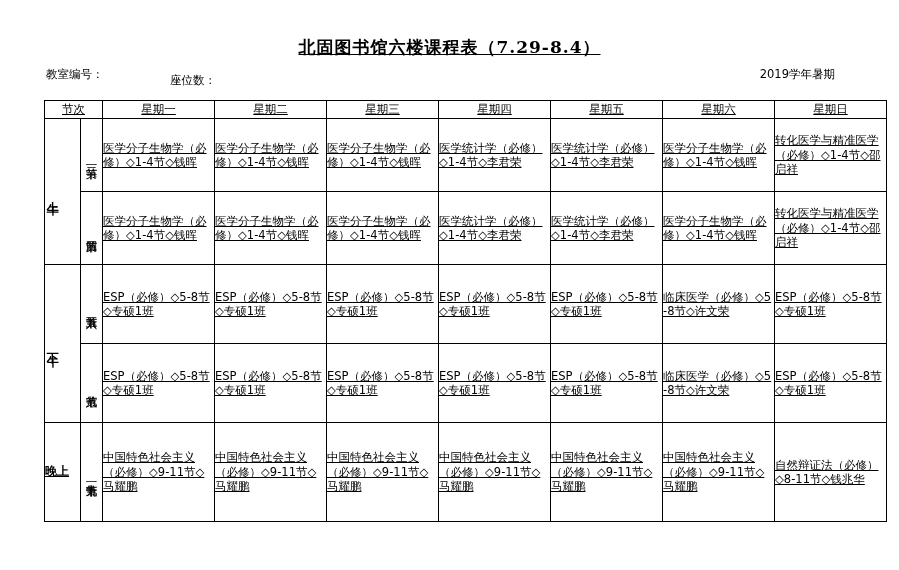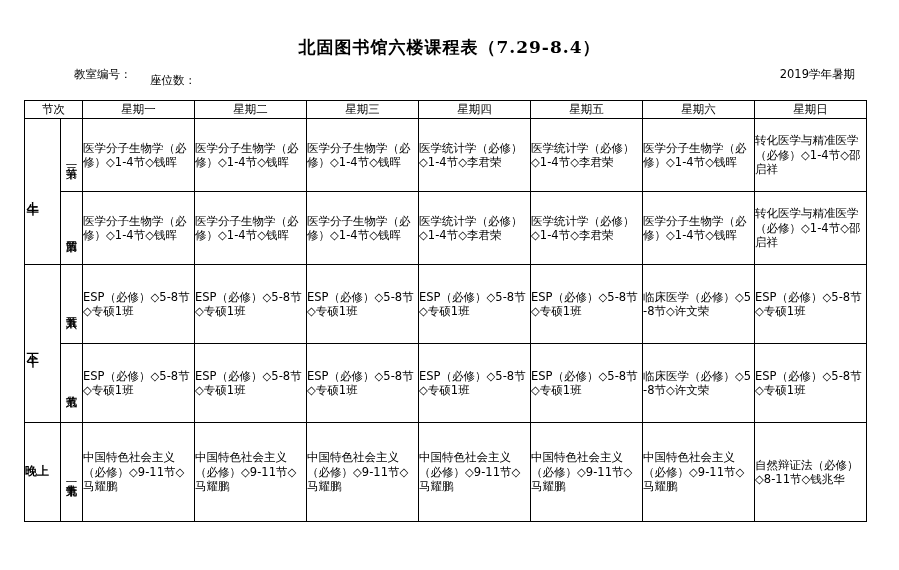--- a/index.html
+++ b/index.html
@@ -12,41 +12,41 @@
     height: 570px;
     font-family: "DejaVu Sans", "Liberation Sans", sans-serif;
     color: #000;
     overflow: hidden;
   }
   .page {
     position: relative;
     width: 899px;
     height: 570px;
     box-sizing: border-box;
-    padding: 0 24px;
+    padding: 0 44px;
+    text-decoration: underline;
   }
   .title {
     text-align: center;
     font-size: 17px;
     font-weight: bold;
     letter-spacing: 1px;
     padding-top: 36px;
     padding-bottom: 8px;
     font-family: "DejaVu Serif", "Liberation Serif", serif;
   }
   .meta-row {
     position: relative;
     height: 18px;
     font-size: 11.5px;
   }
   .meta-room {
     position: absolute;
     left: 2px;
     top: 0;
-    margin-left: 48px;
   }
   .meta-seats {
     position: absolute;
     left: 126px;
     top: 0;
     margin-top: 6px;
   }
   .meta-term {
     position: absolute;
     right: 20px;

